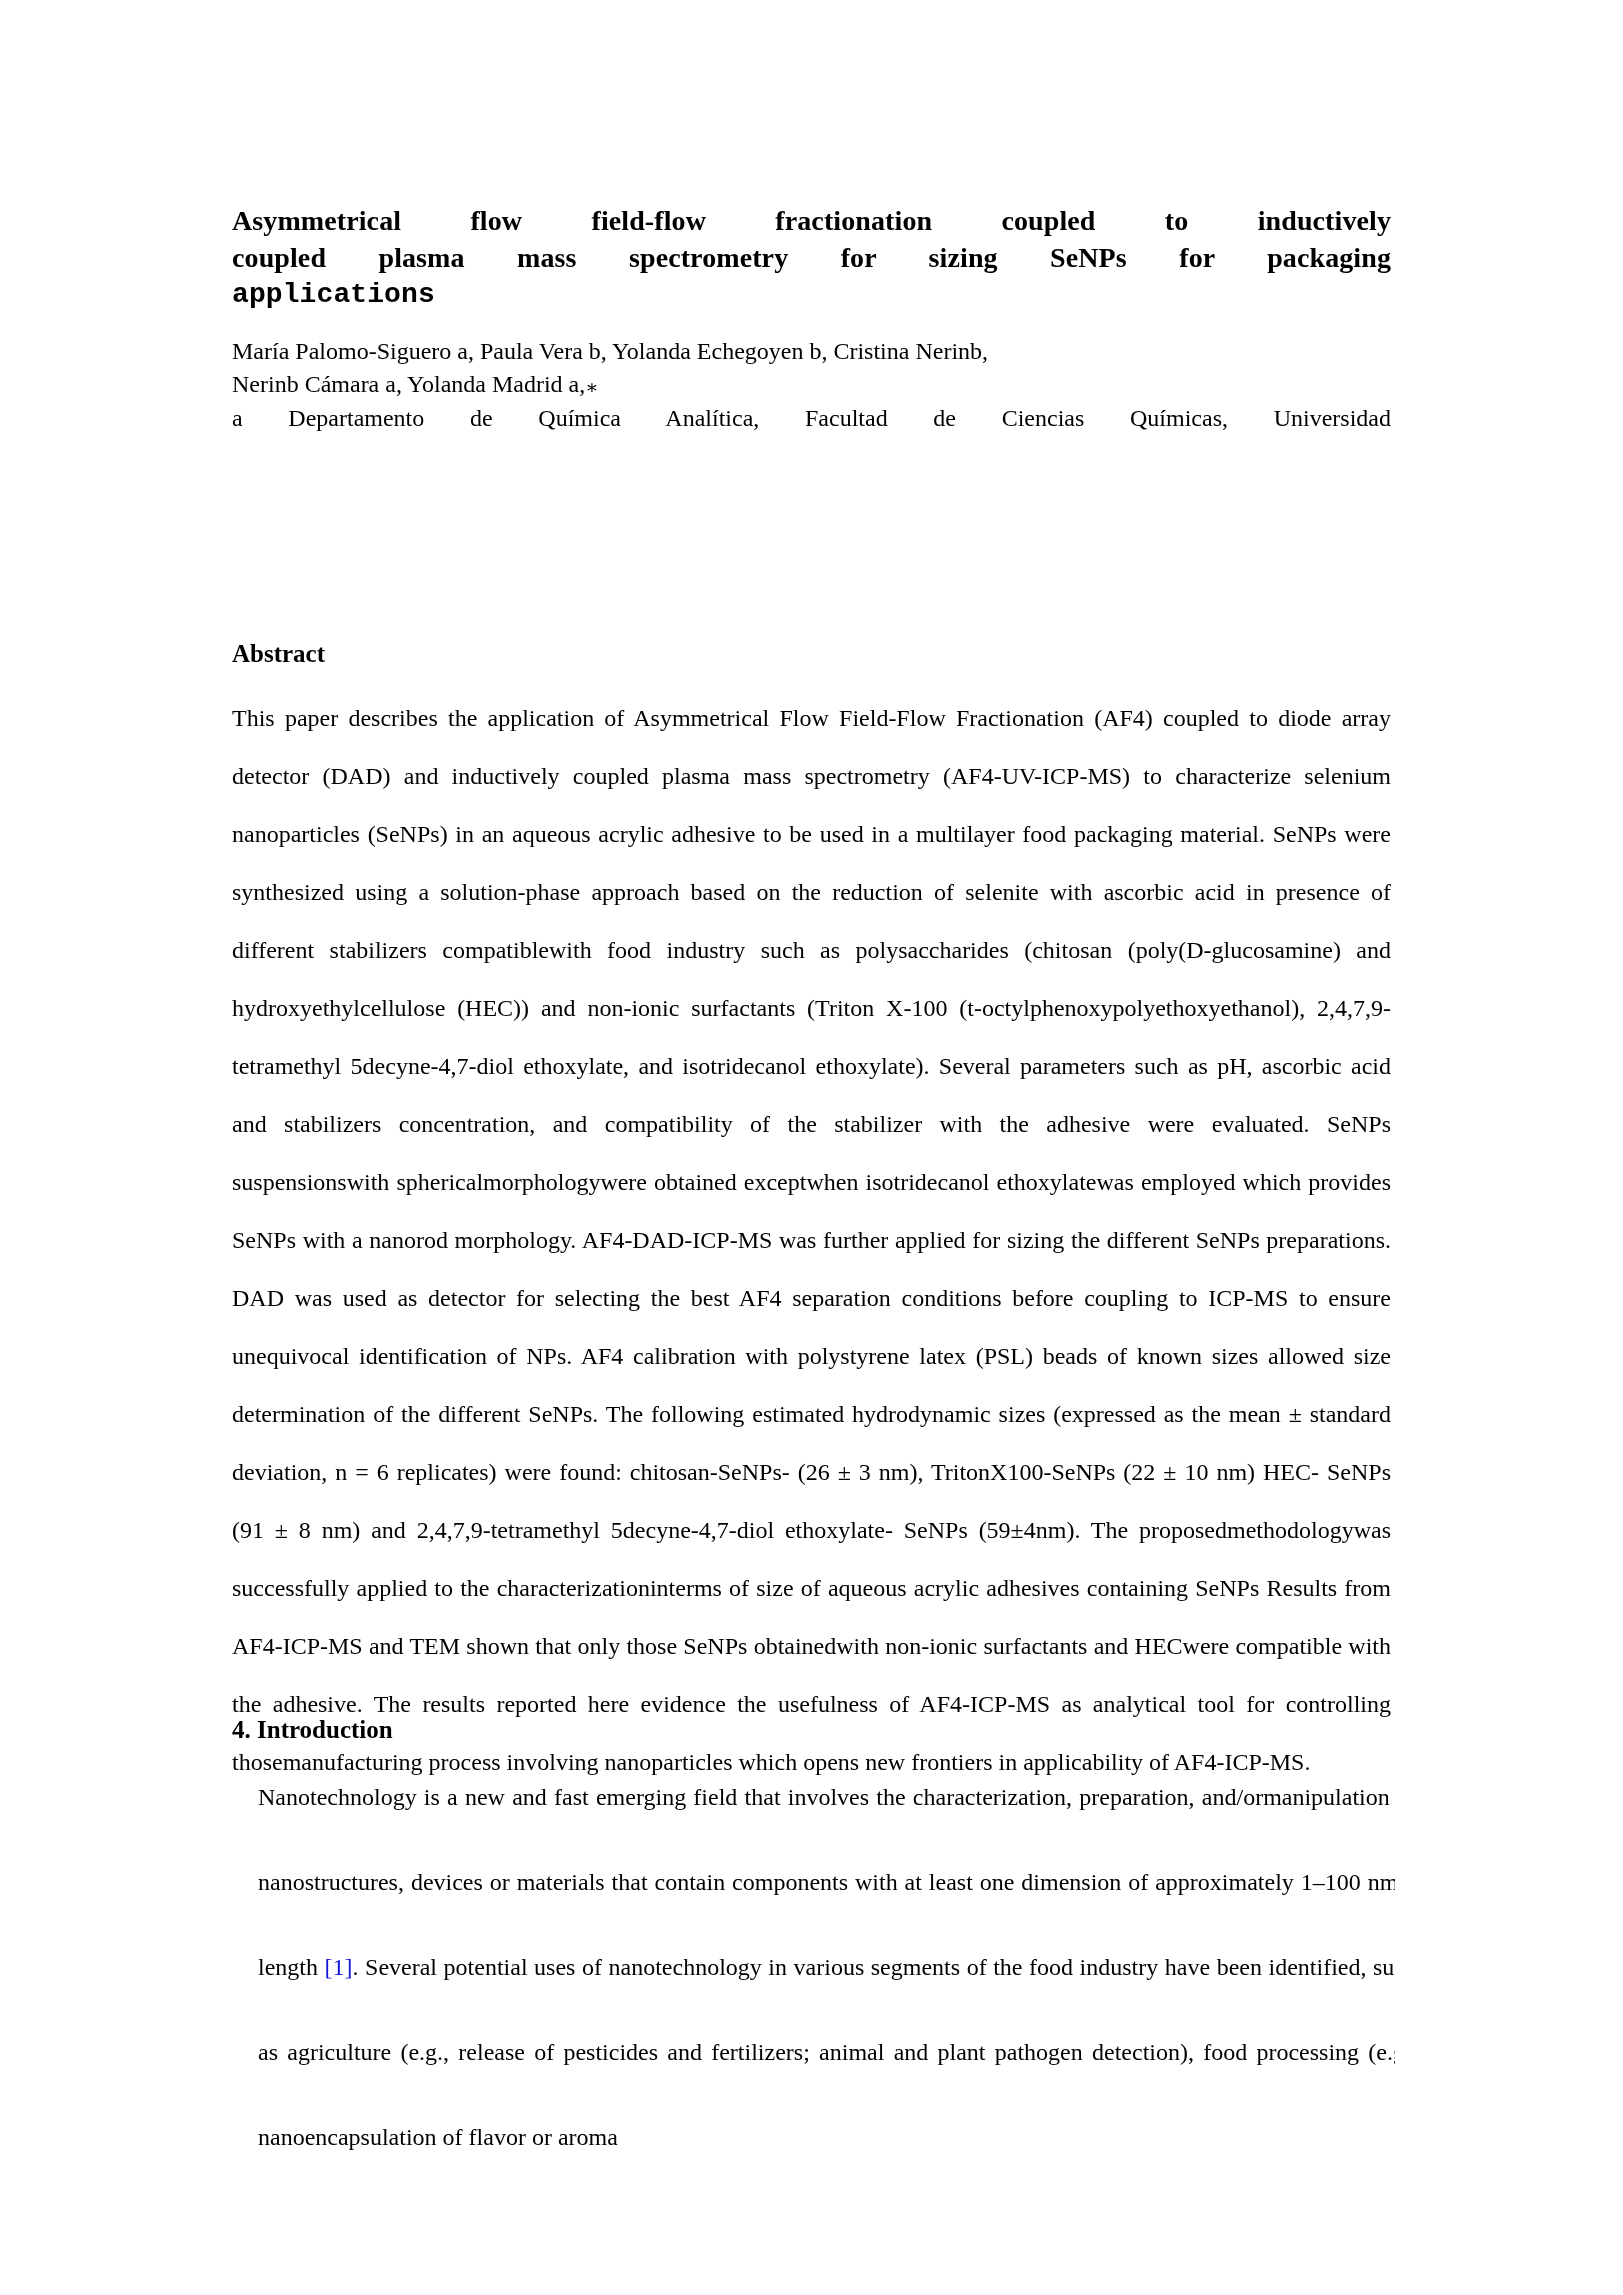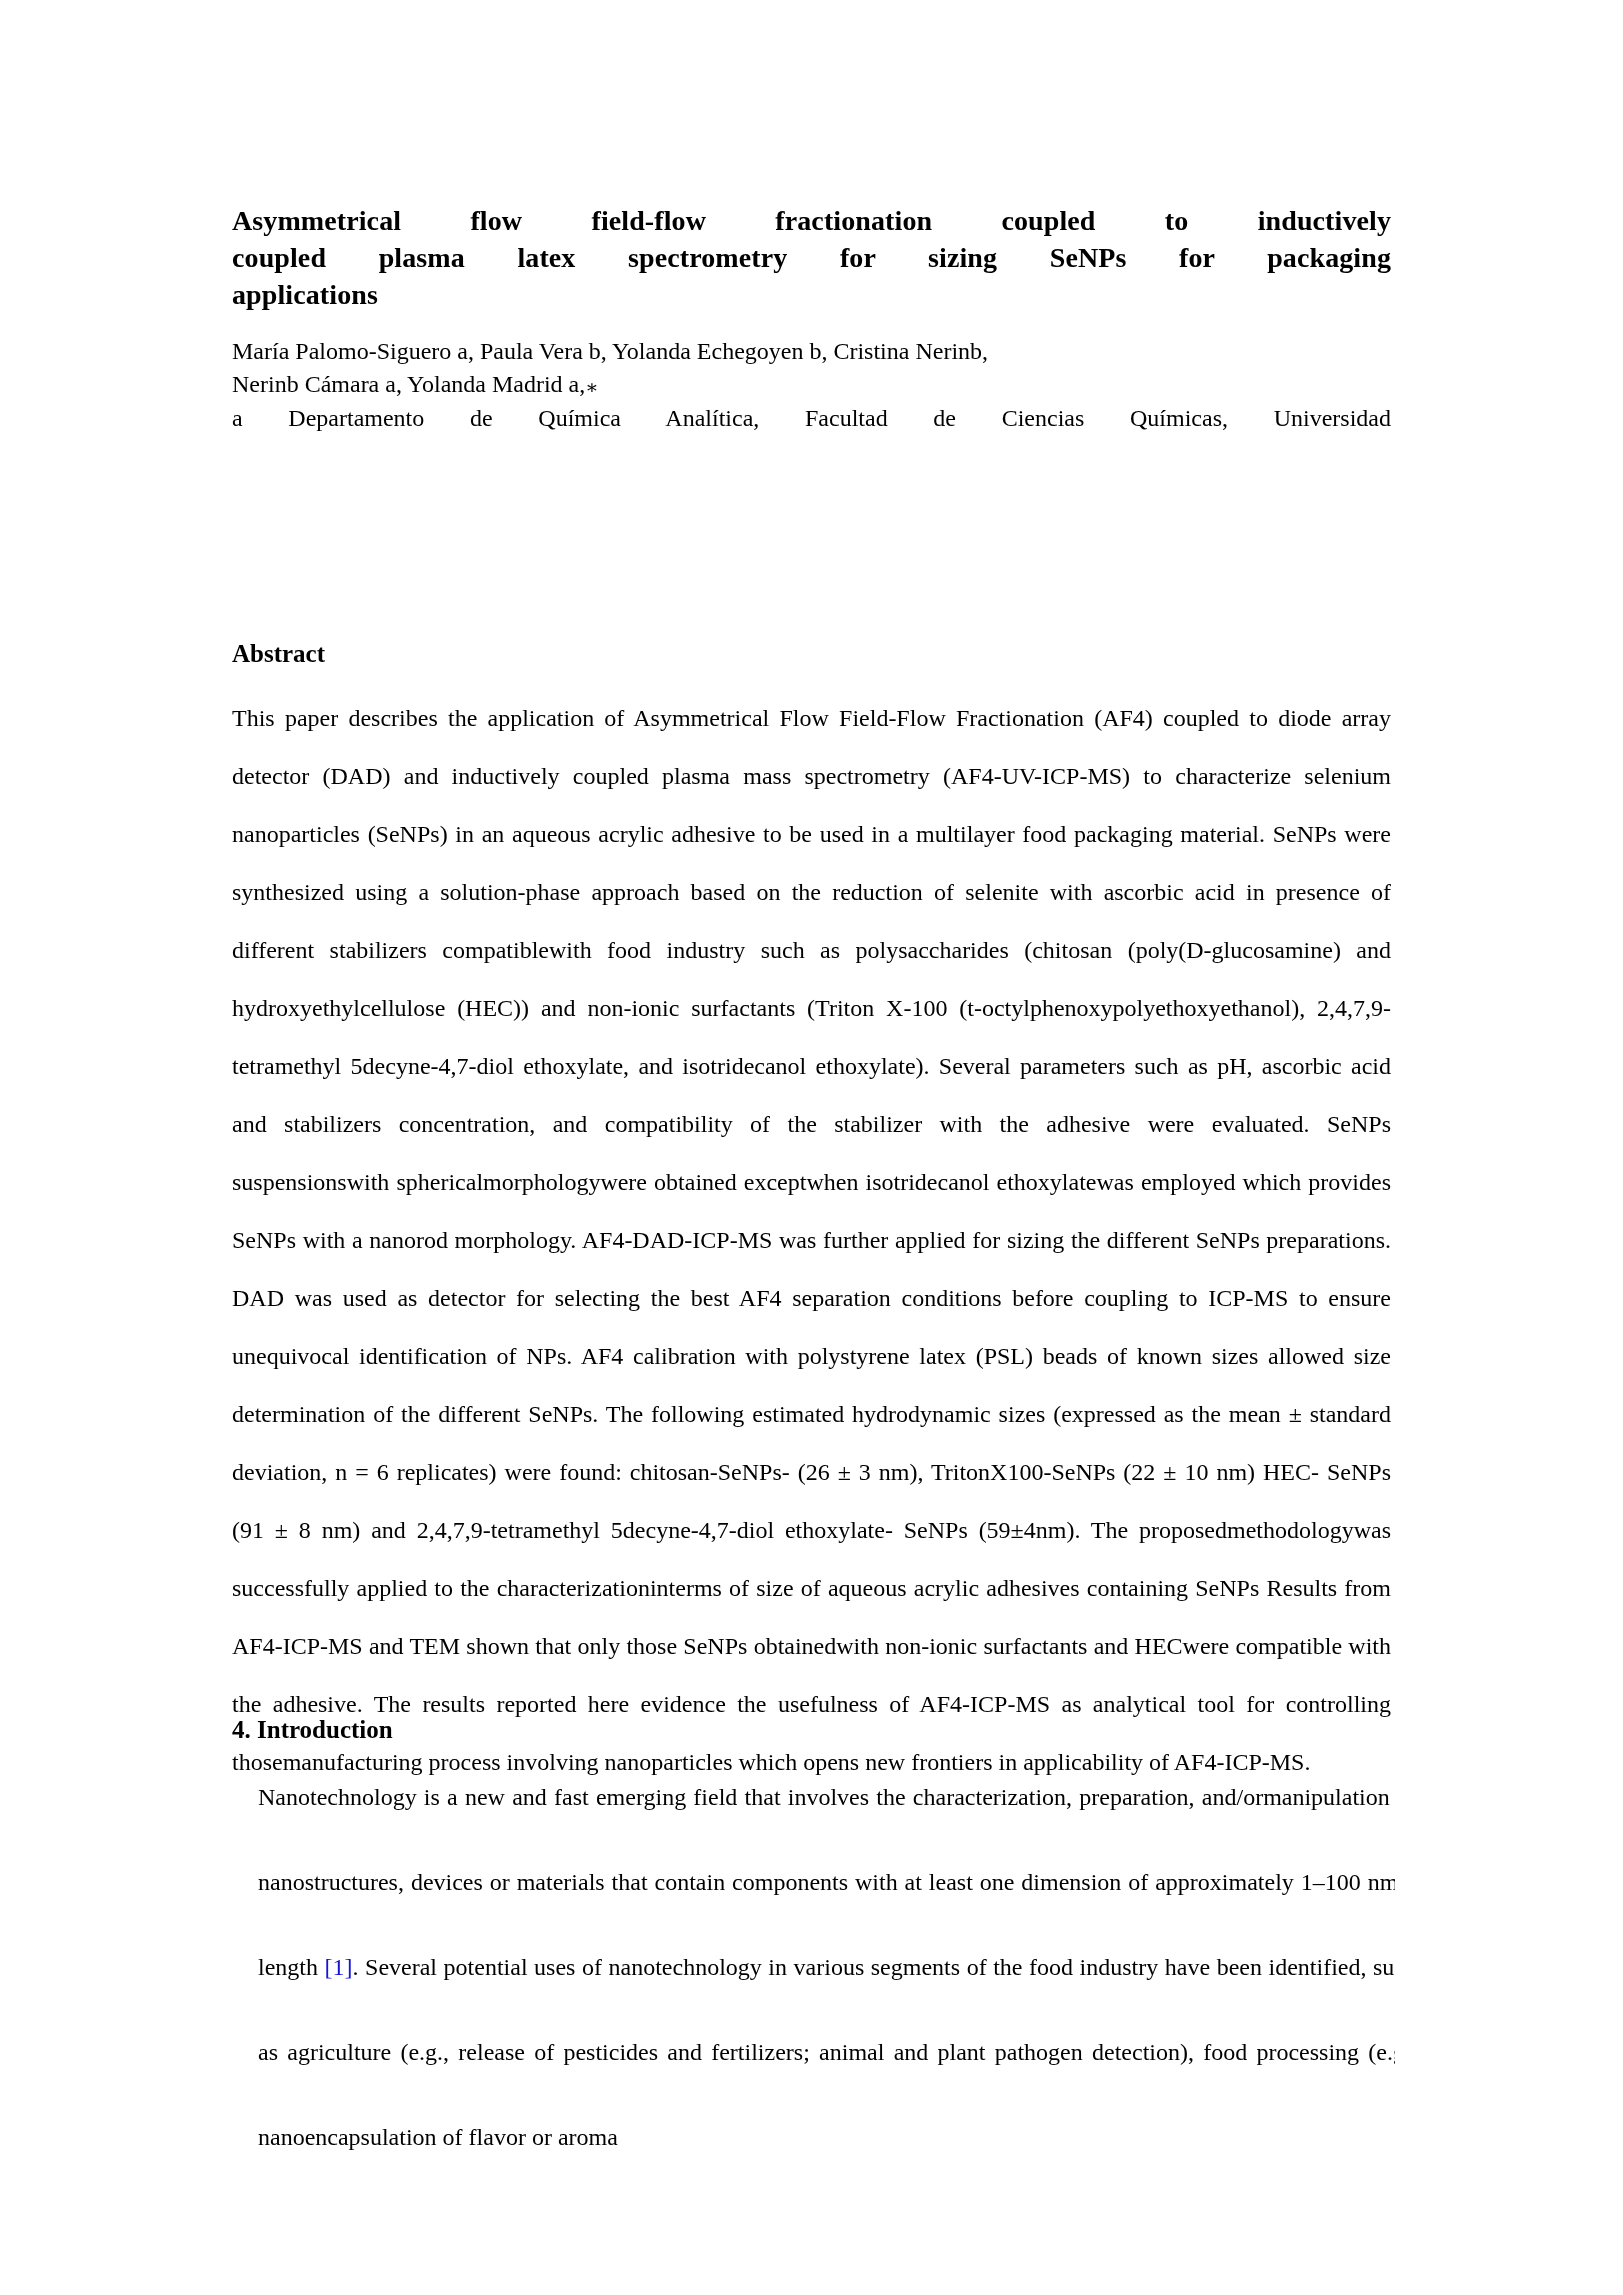--- a/index.html
+++ b/index.html
@@ -34,20 +34,21 @@
     padding-top: 202px;
     letter-spacing: 0.1px;
   }
   .title .tline {
     display: block;
     text-align: justify;
     text-align-last: justify;
   }
   .title .tline.last {
     text-align-last: left;
+    font-family: Liberation Mono, monospace;
   }
 
   .authors {
     font-size: 24px;
     line-height: 33px;
     margin: 0;
     text-align: left;
   }
   .authors .aline { display: block; }
 
@@ -100,21 +101,21 @@
   .blk { position: absolute; left: 232px; width: 1159px; }
 </style>
 </head>
 <body>
 
 <div class="page">
 
   <div class="blk" style="top:0;">
     <h1 class="title">
       <span class="tline">Asymmetrical flow field-flow fractionation coupled to inductively</span>
-      <span class="tline">coupled plasma latex spectrometry for sizing SeNPs for packaging</span>
+      <span class="tline">coupled plasma mass spectrometry for sizing SeNPs for packaging</span>
       <span class="tline last">applications</span>
     </h1>
   </div>
 
   <div class="blk" style="top:335px;">
     <p class="authors">
       <span class="aline">María Palomo-Siguero a, Paula Vera b, Yolanda Echegoyen b, Cristina Nerinb,</span>
       <span class="aline"><span>Nerinb Cámara a, Yolanda Madrid a,</span><span class="star">∗</span></span>
     </p>
   </div>

